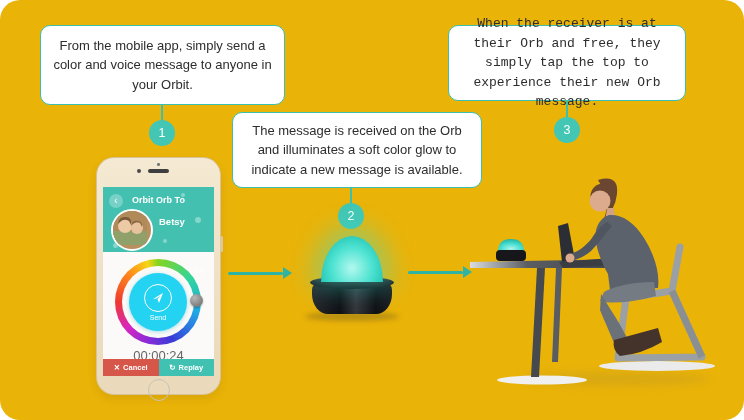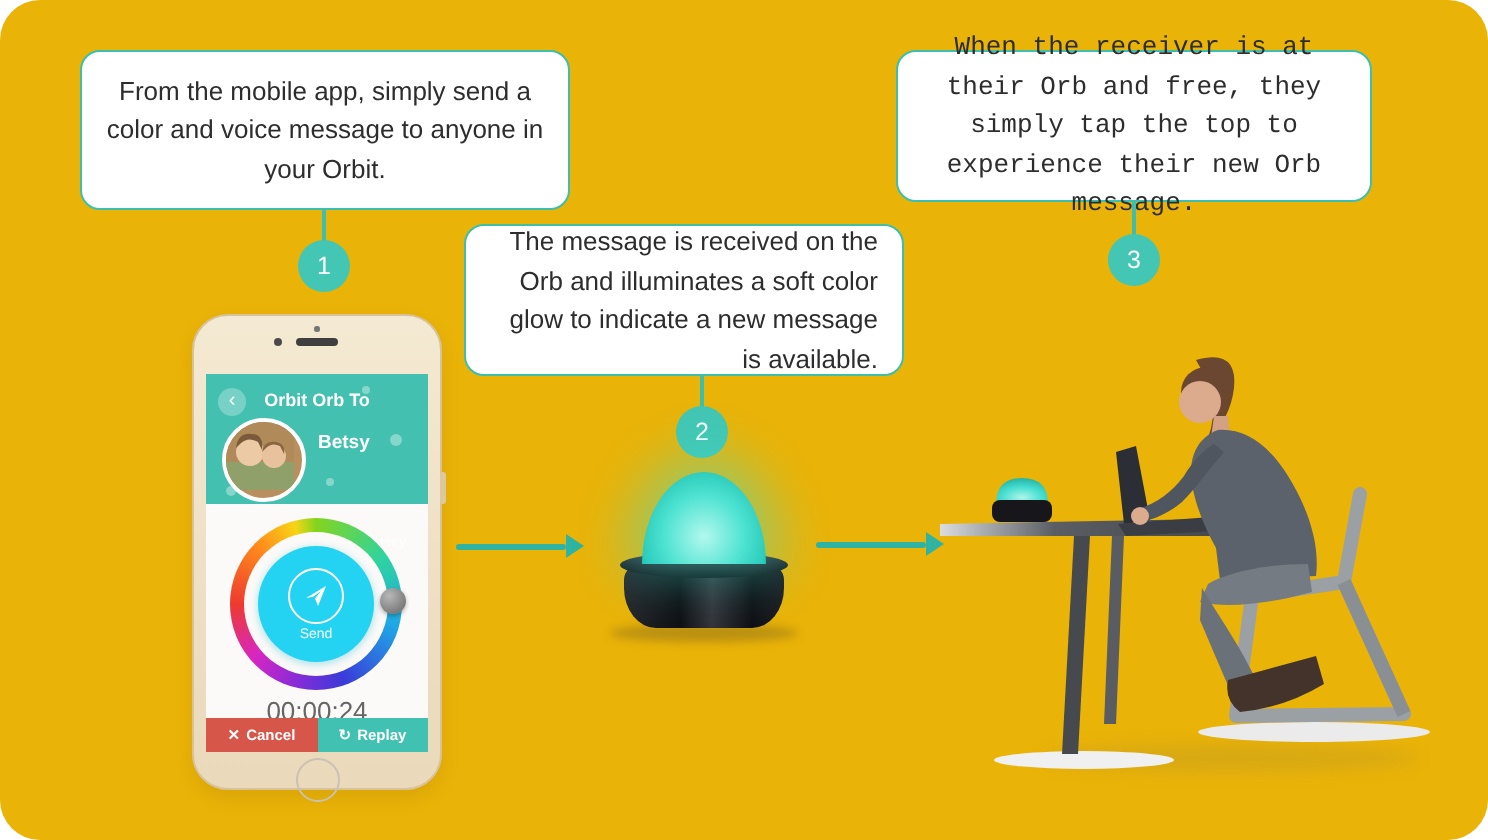--- a/index.html
+++ b/index.html
@@ -79,21 +79,21 @@
 <div class="stage">
 
   <div class="bubble" style="left:40px;top:25px;width:245px;height:80px;">
     <span>From the mobile app, simply send a color and voice message to anyone in your Orbit.</span>
   </div>
   <div class="stem" style="left:161px;top:105px;height:16px;"></div>
   <div class="stepnum" style="left:149px;top:120px;">
     <span>1</span>
   </div>
 
-  <div class="bubble" style="left:232px;top:112px;width:220px;height:76px;text-align:right;">
+  <div class="bubble" style="left:232px;top:112px;width:250px;height:76px;">
     <span>The message is received on the Orb and illuminates a soft color glow to indicate a new message is available.</span>
   </div>
   <div class="stem" style="left:350px;top:188px;height:16px;"></div>
   <div class="stepnum" style="left:338px;top:203px;">
     <span>2</span>
   </div>
 
   <div class="bubble" style="left:448px;top:25px;width:238px;height:76px;font-family:Liberation Mono, monospace;">
     <span>When the receiver is at their Orb and free, they simply tap the top to experience their new Orb message.</span>
   </div>

